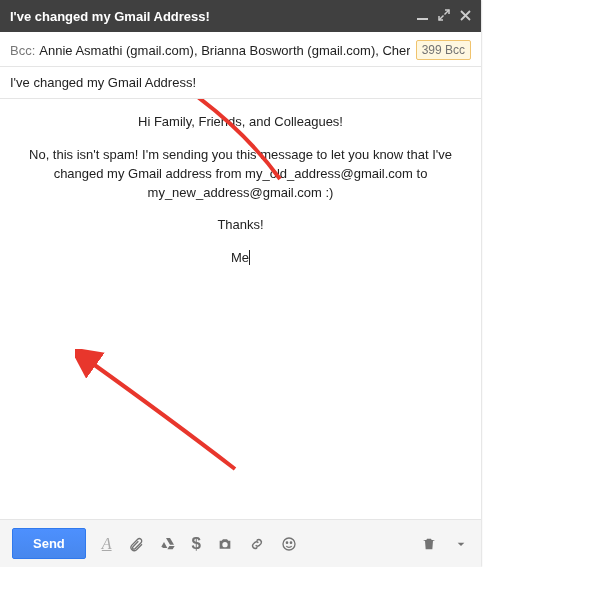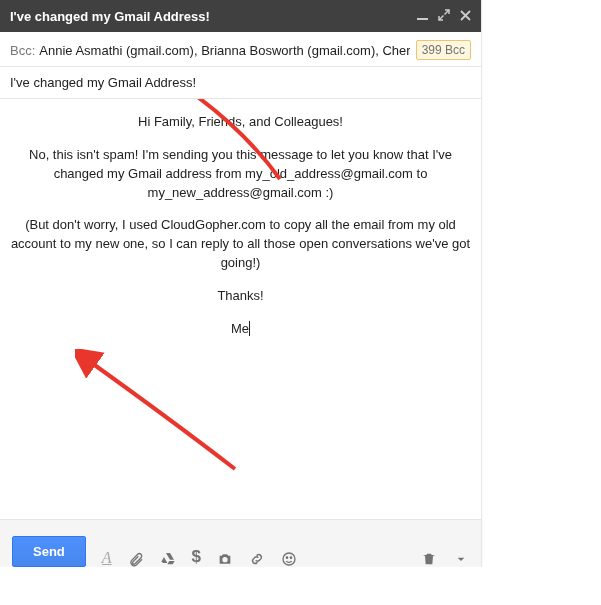--- a/index.html
+++ b/index.html
@@ -65,21 +65,21 @@
     min-height: 420px;
     position:relative;
     overflow:hidden;
   }
   .body-area p { margin:0 0 14px 0;text-align:center; }
   .caret { border-right:1px solid #222; padding-right:0px; }
   .toolbar {
     border-top:1px solid #e5e5e5;
     height:48px;
     display:flex;
-    align-items:flex-end;
+    align-items:center;
     padding:0 12px;
     gap:16px;
     background:#f5f5f5;
   }
   .send-btn {
     background:#4d90fe;
     background:linear-gradient(#4d90fe,#4787ed);
     color:#fff;
     border:1px solid #3079ed;
     font-weight:bold;
@@ -136,21 +136,20 @@
     <span class="bcc-label">Bcc:</span>
     <span class="recip-list"><span>Annie Asmathi (gmail.com), Brianna Bosworth (gmail.com), Cheryl Cranson (gmail.com)</span></span>
     <span class="bcc-count">399 Bcc</span>
   </div>
 
   <div class="subject-row">I've changed my Gmail Address!</div>
 
   <div class="body-area">
     <p>Hi Family, Friends, and Colleagues!</p>
     <p>No, this isn't spam!  I'm sending you this message to let you know that I've changed my Gmail address from my_old_address@gmail.com to my_new_address@gmail.com  :)</p>
-    <p>(But don't worry, I used CloudGopher.com to copy all the email from my old account to my new one, so I can reply to all those open conversations we've got going!)</p>
     <p>Thanks!</p>
     <p><span>Me</span><span class="caret"></span></p>
 
     <svg class="arrow-svg" style="left:160px; top:-30px;" width="130" height="120">
       <defs>
           <marker id="ah1" markerWidth="8" markerHeight="8" refX="2" refY="4" orient="auto">
         <path d="M0,0 L8,4 L0,8 Z" fill="#e8362c"></path>
           </marker>
         </defs>
       <path d="M120,110 Q80,55 15,12" stroke="#e8362c" stroke-width="4" fill="none" marker-end="url(#ah1)"></path>

